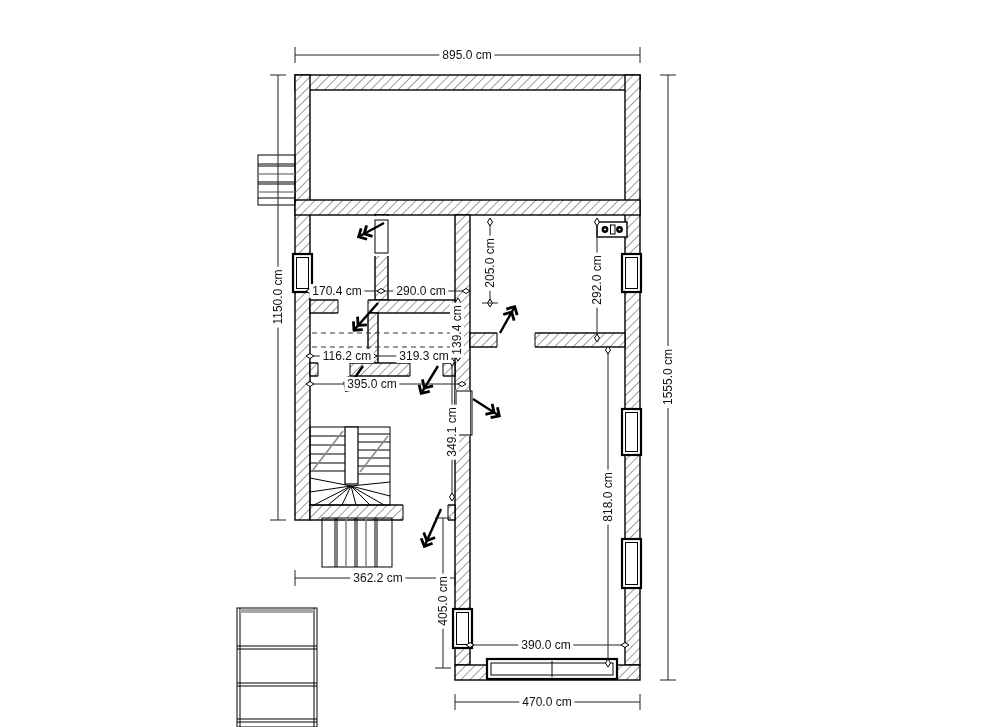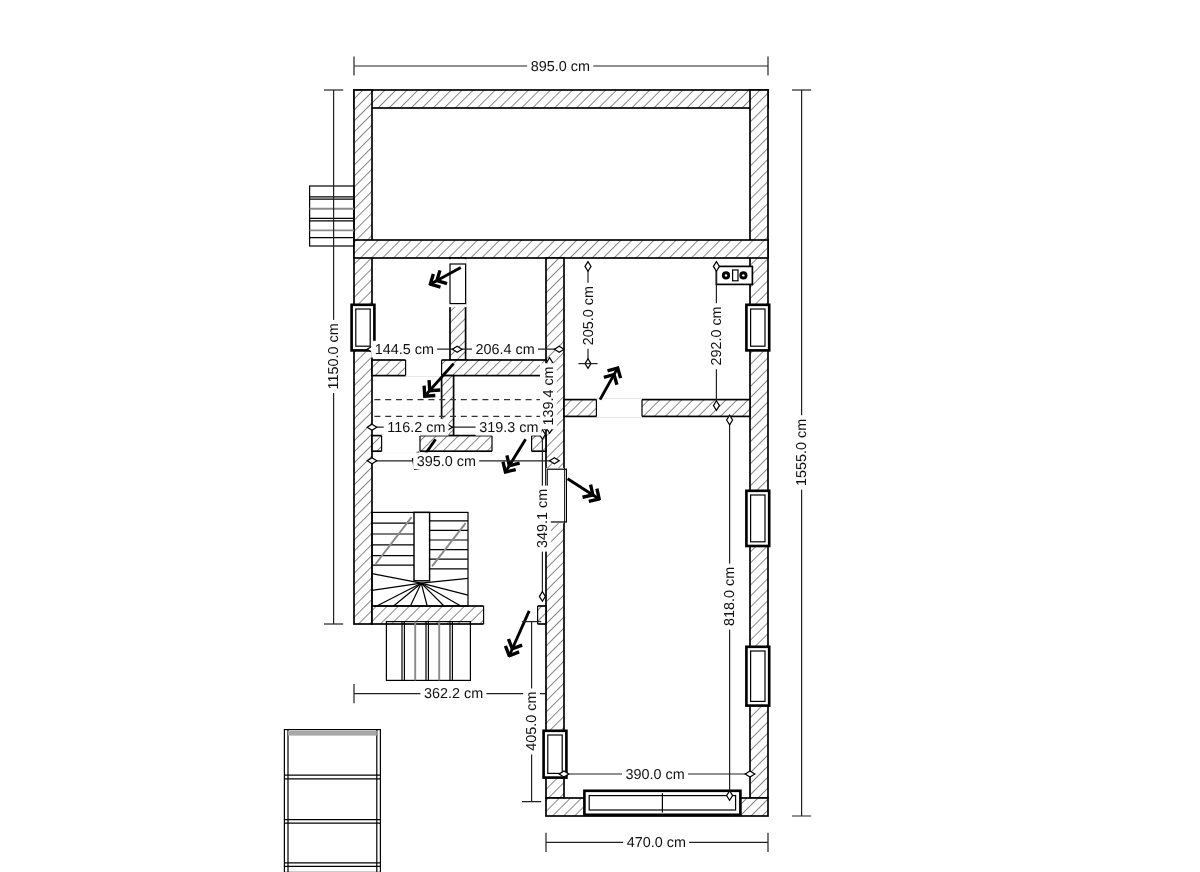--- a/index.html
+++ b/index.html
@@ -252,22 +252,22 @@
 
     <line class="dline" x1="443" y1="518" x2="443" y2="668"></line>
     <line class="dline" x1="435" y1="518" x2="451" y2="518"></line>
         <line class="dline" x1="435" y1="668" x2="451" y2="668"></line>
   </g>
 </svg>
 
 <div class="dim-label" style="left:467px;top:55px">895.0 cm</div>
 <div class="dim-label vert" style="left:278px;top:297px">1150.0 cm</div>
 <div class="dim-label vert" style="left:668px;top:377px">1555.0 cm</div>
-<div class="dim-label" style="left:337px;top:291px">144.5 cm</div>
-<div class="dim-label" style="left:421px;top:291px">206.4 cm</div>
+<div class="dim-label" style="left:337px;top:291px">170.4 cm</div>
+<div class="dim-label" style="left:421px;top:291px">290.0 cm</div>
 <div class="dim-label vert" style="left:490px;top:263px">205.0 cm</div>
 <div class="dim-label vert" style="left:597px;top:280px">292.0 cm</div>
 <div class="dim-label" style="left:347px;top:356px">116.2 cm</div>
 <div class="dim-label" style="left:424px;top:356px">319.3 cm</div>
 <div class="dim-label vert" style="left:457px;top:330px">139.4 cm</div>
 <div class="dim-label" style="left:372px;top:384px">395.0 cm</div>
 <div class="dim-label vert" style="left:452px;top:432px">349.1 cm</div>
 <div class="dim-label vert" style="left:608px;top:497px">818.0 cm</div>
 <div class="dim-label" style="left:378px;top:578px">362.2 cm</div>
 <div class="dim-label vert" style="left:443px;top:601px">405.0 cm</div>

